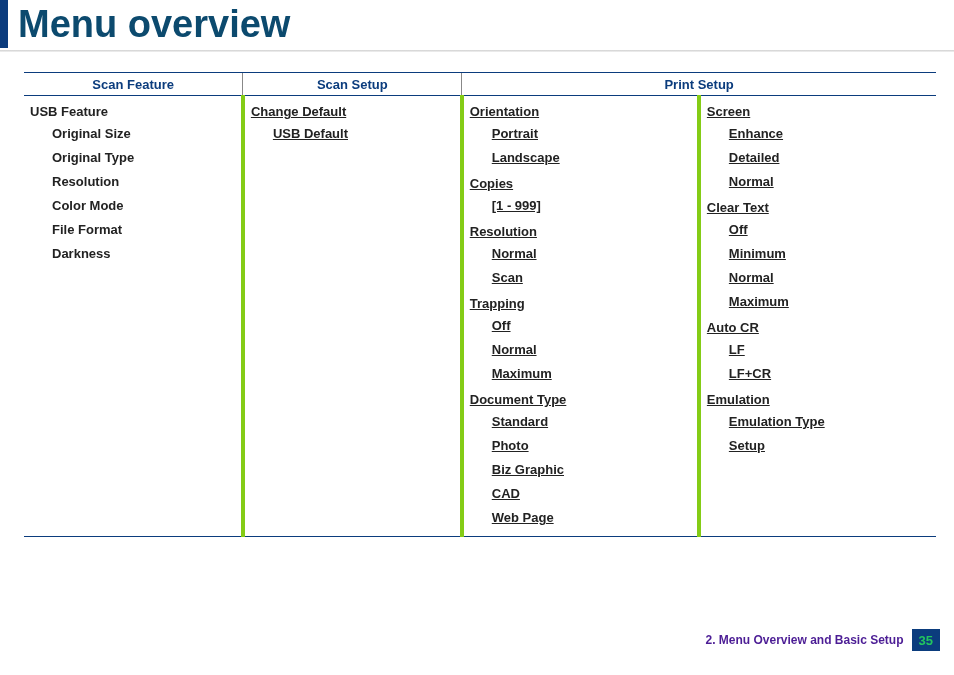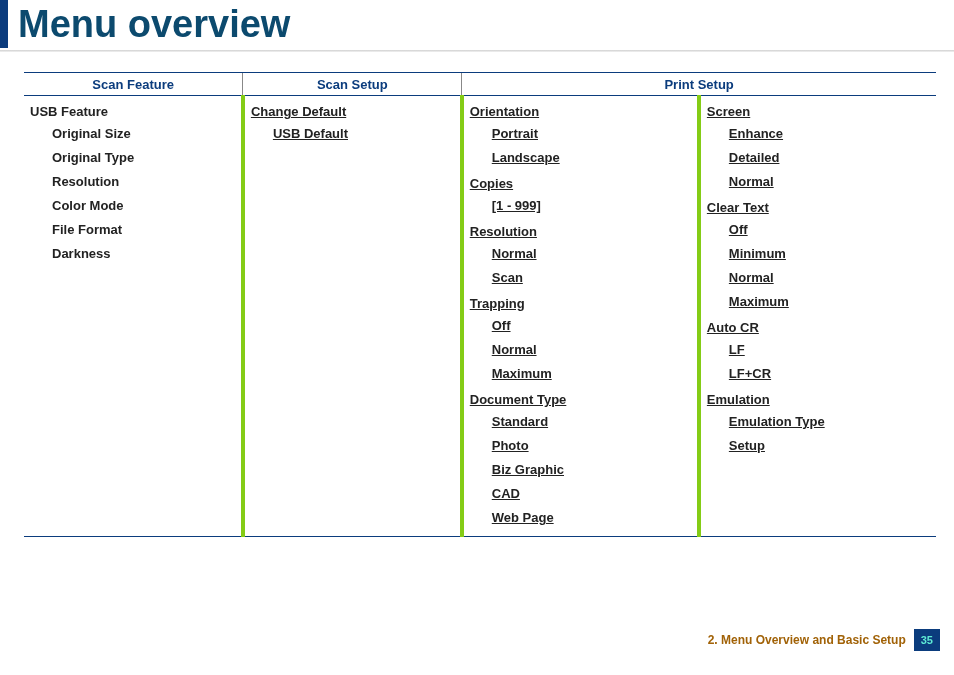--- a/index.html
+++ b/index.html
@@ -59,25 +59,25 @@
   ul.tree { list-style: none; margin: 0; padding: 0; }
   ul.tree li { padding: 2px 0; line-height: 20px; }
   ul.tree ul { list-style: none; margin: 0; padding-left: 22px; }
 
   
   .footer {
     position: absolute; right: 14px; bottom: 24px;
     display: flex; align-items: stretch; height: 22px;
     font-weight: 700; font-size: 12px;
   }
-  .footer .chapter { color: #a16207; padding: 4px 8px; }
+  .footer .chapter { color: #4c1d95; padding: 4px 8px; }
   .footer .page-badge {
-    background: #0b3c7d; color: #5eead4;
+    background: #0b3c7d; color: #22c55e;
     display: inline-flex; align-items: center; justify-content: center;
-    padding: 0 7px; font-size: 11px;
+    padding: 0 7px; font-size: 13px;
   }
 </style>
 </head>
 <body>
 <div class="page">
   <div class="title-row">
     <div class="title-mark"></div>
     <div class="title">Menu overview</div>
   </div>
   <div class="title-rule"></div>

